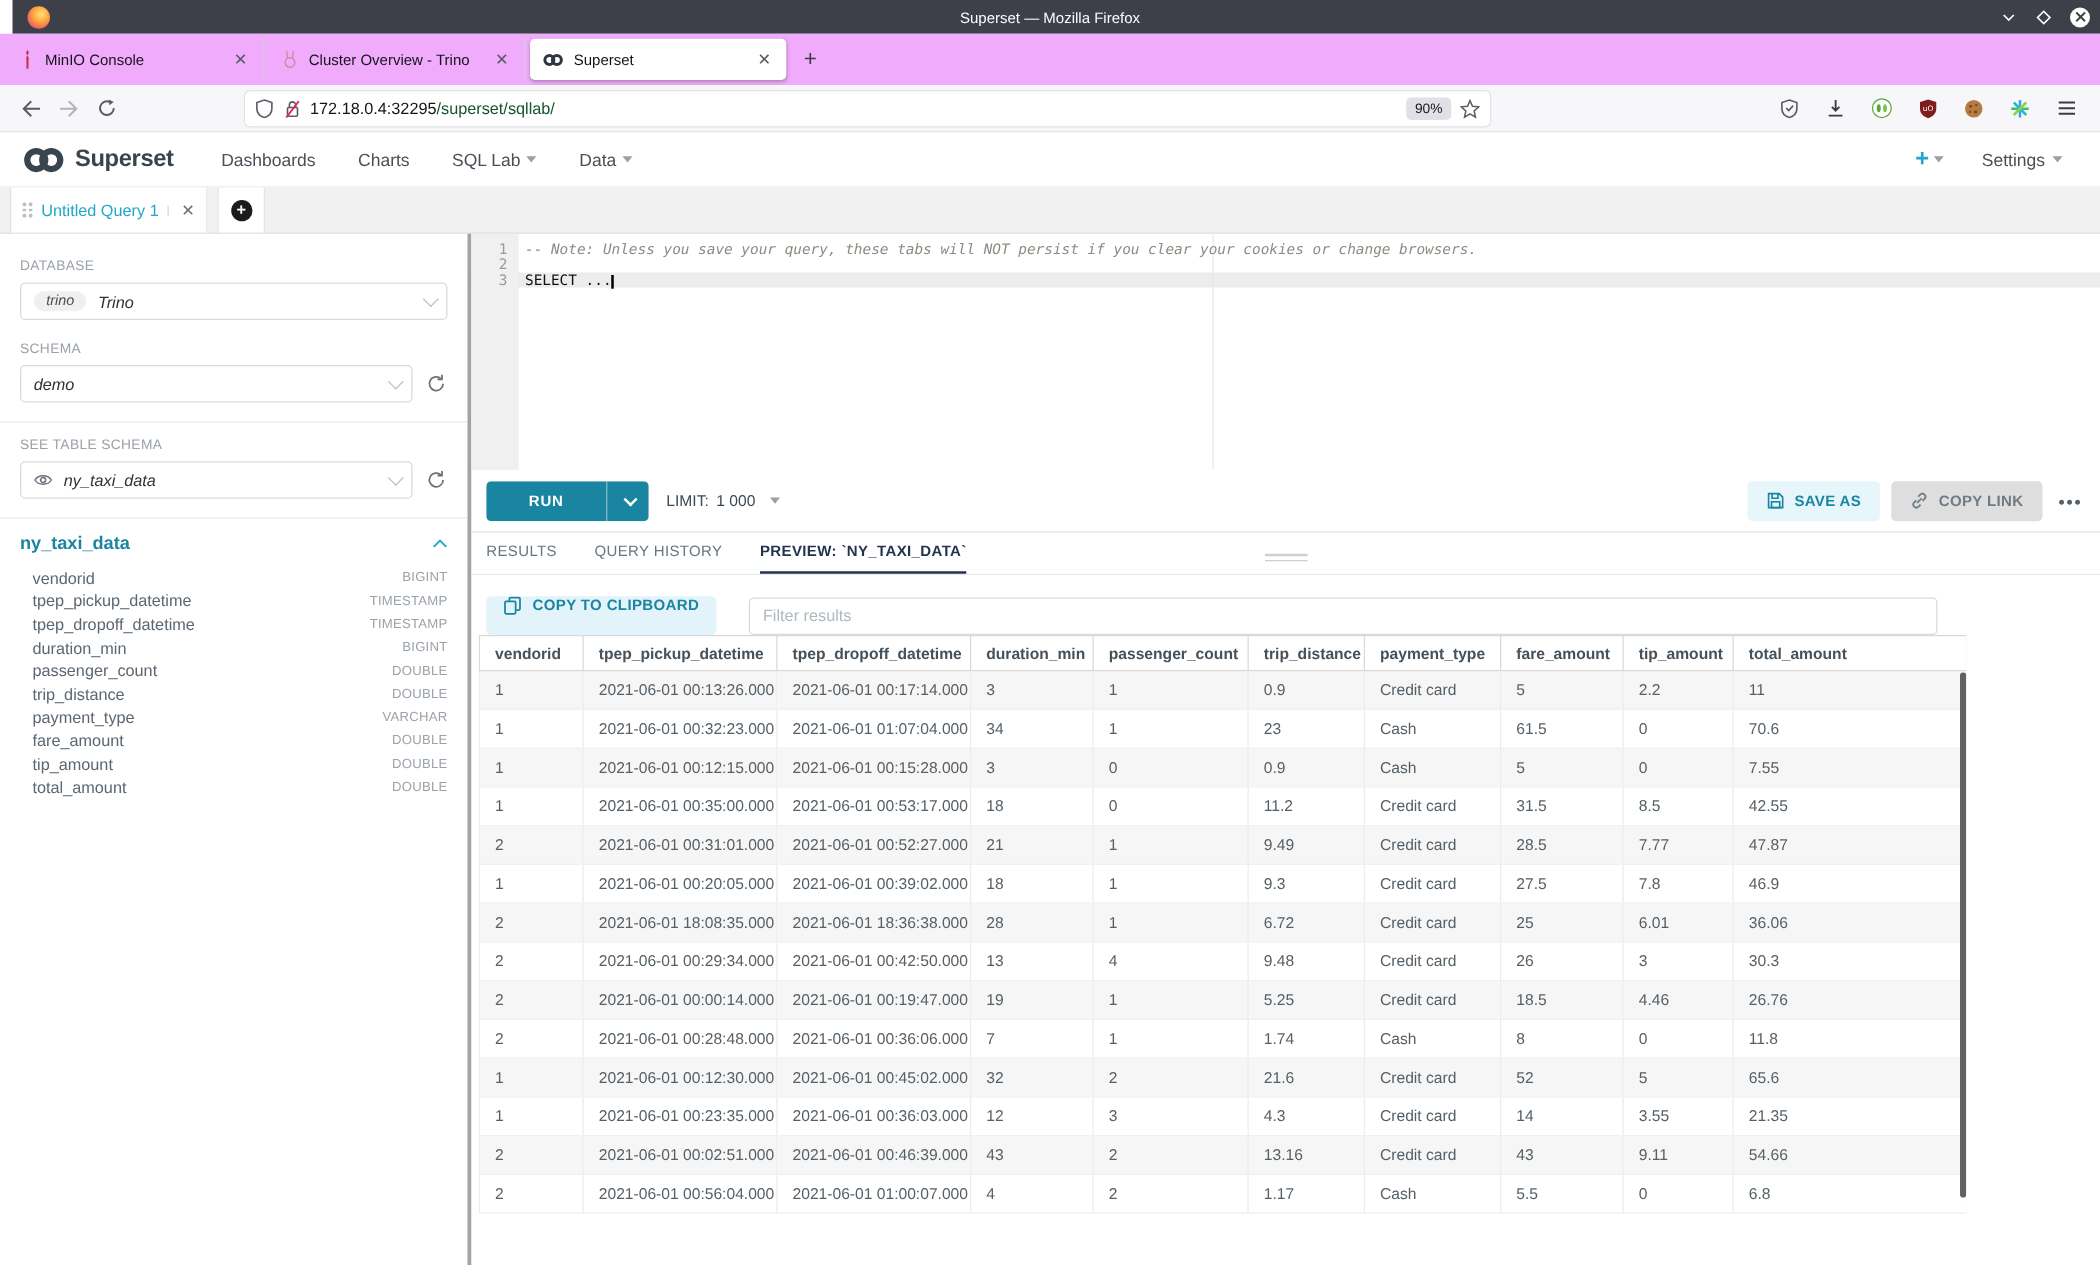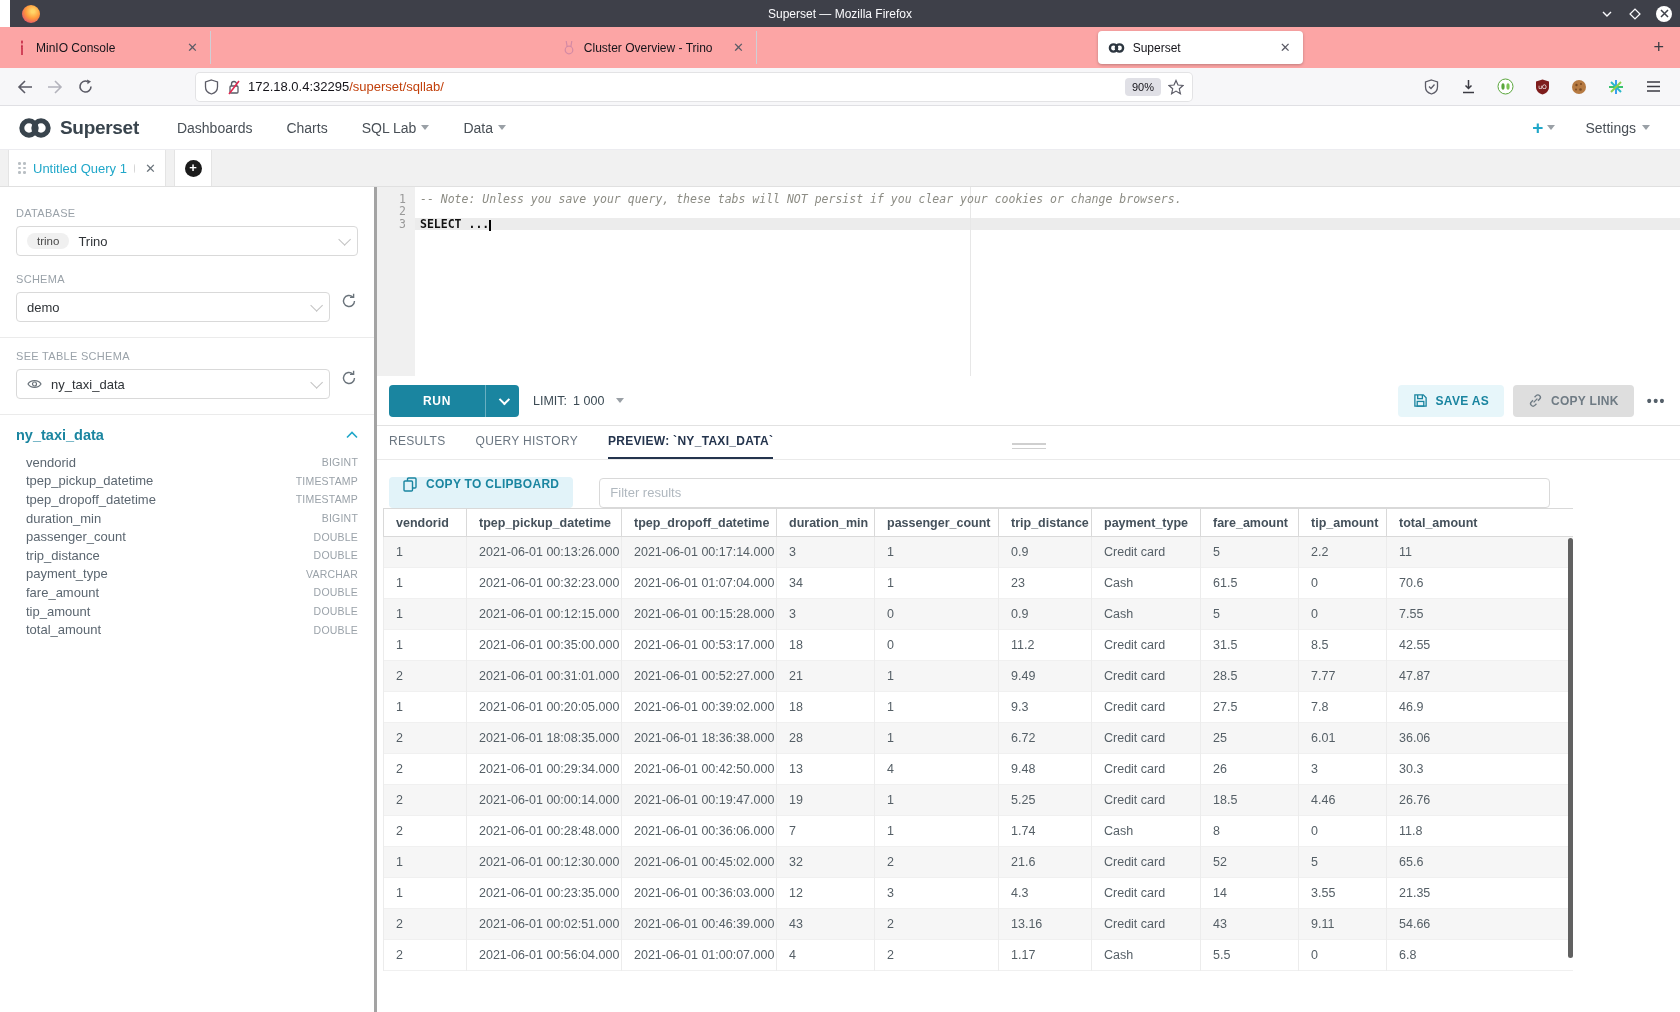--- a/index.html
+++ b/index.html
@@ -9,34 +9,34 @@
 
   
   .titlebar { height:27px; background:#3e4049; display:flex; align-items:center; padding:0 8px; color:#fbfbfe; flex:0 0 auto;margin-left:10px; }
   .ff-logo { width:18px; height:18px; border-radius:50%; background:radial-gradient(circle at 60% 35%, #ffd567 10%, #ff9a3c 45%, #e3546c 80%, #8f2aa0 100%); margin-left:4px; }
   .win-title { position:absolute; left:0; right:0; text-align:center; font-size:12px; color:#fbfbfe; pointer-events:none; }
   .win-controls { margin-left:auto; display:flex; align-items:center; gap:14px; z-index:2; }
   .win-controls svg { display:block; }
   .close-btn { width:16px; height:16px; border-radius:50%; background:#fff; display:flex; align-items:center; justify-content:center; }
 
   
-  .tabstrip { height:41px; background:#fca5a5; display:flex; align-items:center; padding:0 6px; gap:4px; flex:0 0 auto;justify-content:space-between; }
+  .tabstrip { height:41px; background:#f0abfc; display:flex; align-items:center; padding:0 6px; gap:4px; flex:0 0 auto; }
   .ff-tab { height:33px; width:205px; display:flex; align-items:center; padding:0 10px; border-radius:4px; font-size:12px; color:#15141a; gap:8px; position:relative; }
   .ff-tab .tab-label { flex:1; overflow:hidden; white-space:nowrap; }
   .ff-tab .tab-close { color:#5b5b66; font-size:13px; padding:0 2px; }
   .ff-tab.active { background:#fff; box-shadow:0 1px 3px rgba(0,0,0,.25); }
   .ff-tab:not(.active) { border-right:1px solid #cfcfd6; border-radius:0; }
   .newtab-btn { font-size:18px; color:#3b3b43; padding:0 10px; }
 
   
   .navbar { height:38px; background:#f7f7f9; border-bottom:1px solid #e0e0e4; display:flex; align-items:center; padding:0 10px; flex:0 0 auto; }
   .nav-icon { width:30px; height:28px; display:flex; align-items:center; justify-content:center; }
   .urlbar { margin-left:96px; width:996px; height:28px; background:#fff; border-radius:4px; box-shadow:0 0 0 1px rgba(0,0,0,.08); display:flex; align-items:center; padding:0 8px; gap:7px; }
   .url-text { font-size:13px; color:#15141a; flex:1; white-space:nowrap; }
-  .url-text .url-path { color:#c2410c; }
+  .url-text .url-path { color:#14532d; }
   .zoom-badge { background:#e0e0e6; border-radius:4px; font-size:11px; color:#15141a; padding:3px 7px; }
   .nav-right { margin-left:auto; display:flex; align-items:center; gap:15px; padding-right:6px; }
   .nav-right .nav-icon { width:22px; }
 
   
   .app-header { height:44px; background:#fff; border-bottom:1px solid #ececf0; display:flex; align-items:center; padding:0 16px; flex:0 0 auto; }
   .brand { display:flex; align-items:center; gap:6px; margin-right:38px; }
   .brand-name { font-size:19px; font-weight:bold; color:#39444d; letter-spacing:-.3px; }
   .app-nav { display:flex; align-items:center; gap:34px; font-size:14px; color:#484f56; }
   .app-nav .nav-item { display:flex; align-items:center; gap:5px; }
@@ -53,42 +53,42 @@
   .qtab-title { color:#20a7c9; font-size:13px; white-space:nowrap; }
   .unsaved-dot { width:9px; height:9px; border-radius:50%; background:#d4d4d4; }
   .qtab-close { color:#6a737b; font-size:13px; margin-left:3px; }
   .qtab-add { background:#fff; width:38px; margin-left:8px; border-left:1px solid #e4e4e4; border-right:1px solid #e4e4e4; display:flex; align-items:center; justify-content:center; }
   .plus-circle { width:17px; height:17px; border-radius:50%; background:#1b1b1b; color:#fff; font-size:13px; line-height:15px; text-align:center; font-weight:bold; }
 
   
   .main { flex:1; display:flex; min-height:0; }
   .sidebar { width:377px; flex:0 0 auto; border-right:3px solid #a3a3a3; padding:12px 16px 0 16px; overflow:hidden; }
   .side-label { font-size:11px; color:#9aa2a9; letter-spacing:.3px; margin:8px 0 7px 0; }
-  .select-row { display:flex; gap:10px; }
+  .select-row { display:flex; align-items:center; gap:10px;font-style:italic; }
   .side-select { flex:1; height:30px; border:1px solid #d9d9d9; border-radius:4px; background:#fff; display:flex; align-items:center; padding:0 10px; gap:9px; }
   .pill { background:#f0f0f0; border-radius:10px; font-size:11.5px; color:#4a4a4a; padding:2px 10px; }
   .select-value { font-size:13px; color:#2f3337; flex:1; }
   .chev-down { width:9px; height:9px; border-right:1.6px solid #c3c3c3; border-bottom:1.6px solid #c3c3c3; transform:rotate(45deg) translateY(-3px); }
   .refresh-btn { width:18px; height:18px; display:flex; align-items:center; justify-content:center; }
   .divider { border-top:1px solid #ebebeb; margin:15px -16px 12px -16px; }
   .schema-head { display:flex; align-items:center; margin:6px 0 10px 0; }
   .schema-title { font-size:14.5px; font-weight:bold; color:#1a85a0; flex:1; }
   .schema-cols { }
   .schema-col { display:flex; align-items:center; height:18.6px; padding-left:10px; }
   .col-name { font-size:13px; color:#5b6670; flex:1; }
   .col-type { font-size:10.5px; color:#9aa2a9; letter-spacing:.2px;text-align:right; }
 
   
   .editor-pane { flex:1; display:flex; flex-direction:column; position:relative; min-width:0; }
   .ace { height:189px; position:relative; font-family:"DejaVu Sans Mono", monospace; font-size:11.5px; line-height:12.4px; flex:0 0 auto; overflow:hidden; }
   .ace-gutter { position:absolute; left:0; top:0; bottom:0; width:38px; background:#f0f0f0; color:#999; text-align:right; padding:6px 9px 0 0; }
   .ace-content { position:absolute; left:38px; right:0; top:0; bottom:0; padding:6px 0 0 5px; }
   .ace-line { height:12.4px; white-space:pre; }
   .tok-comment { color:#8c8c84; font-style:italic; }
-  .tok-keyword { font-weight:bold; color:#111; }
+  .tok-keyword { font-weight:normal; color:#111; }
   .active-line { position:absolute; left:38px; right:0; top:30.8px; height:12.4px; background:#ececec; }
   .active-gutter { position:absolute; left:0; top:30.8px; width:38px; height:12.4px; background:#d9d9d9; }
   .print-margin { position:absolute; left:593px; top:0; bottom:0; width:1px; background:#e7e7e7; }
   .cursor { display:inline-block; width:1.5px; height:11px; background:#000; vertical-align:text-bottom; }
 
   .run-toolbar { height:50px; border-bottom:1px solid #e2e2e2; display:flex; align-items:center; padding:0 14px 0 12px; gap:0; flex:0 0 auto; }
   .run-btn { display:flex; height:32px; border-radius:4px; overflow:hidden; }
   .run-main { width:96px; background:#1a85a0; color:#fff; font-size:12px; font-weight:bold; letter-spacing:.6px; display:flex; align-items:center; justify-content:center; }
   .run-caret { width:34px; background:#1a85a0; border-left:1px solid rgba(255,255,255,.35); display:flex; align-items:center; justify-content:center; }
   .run-caret .chev { width:8px; height:8px; border-right:2px solid #fff; border-bottom:2px solid #fff; transform:rotate(45deg) translateY(-2px); }

